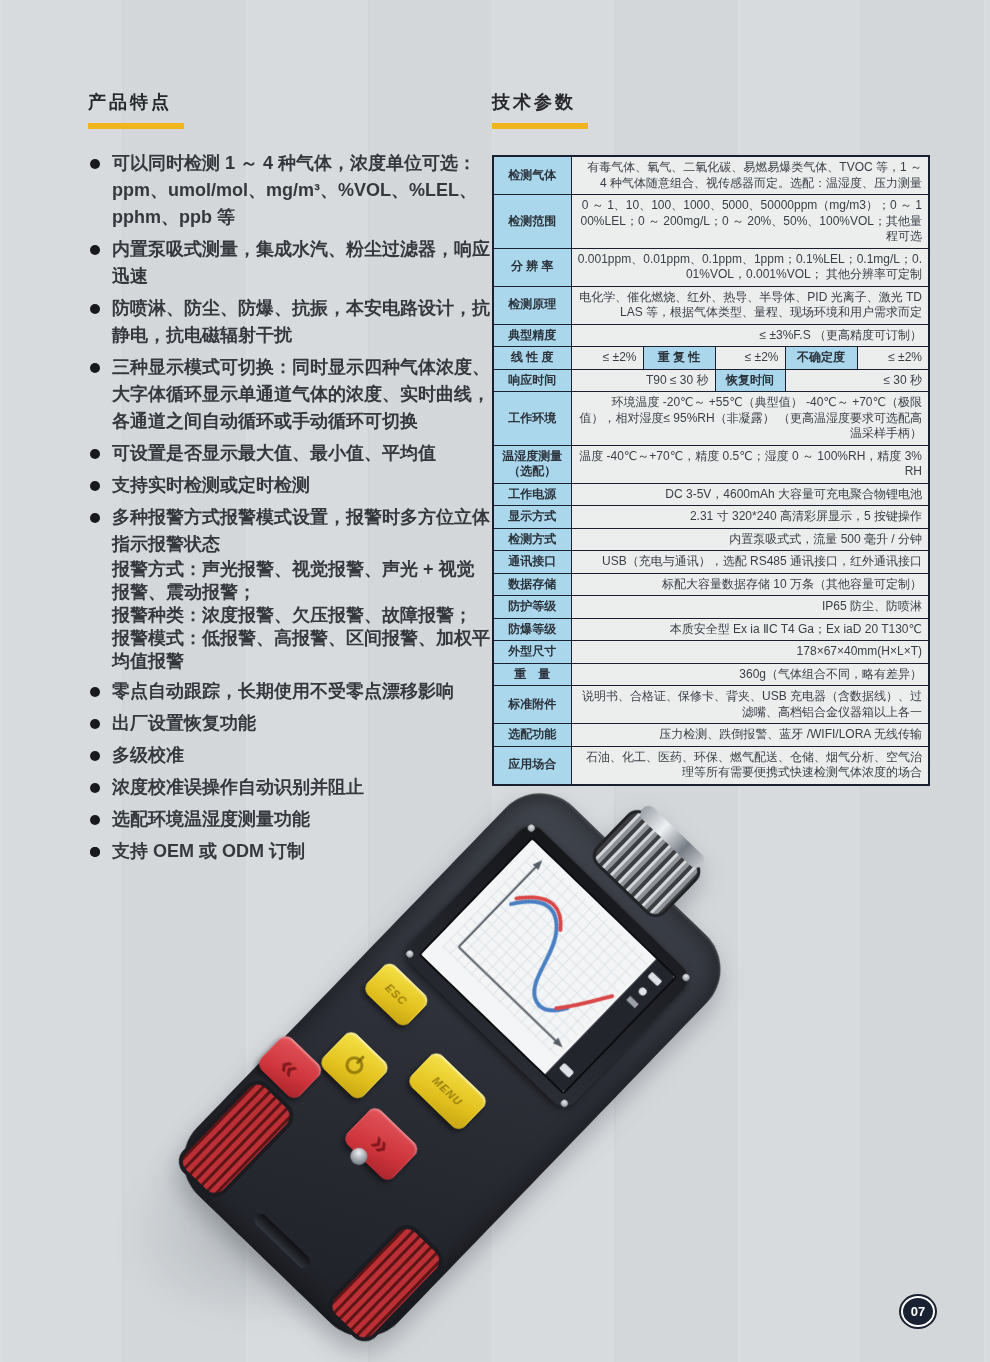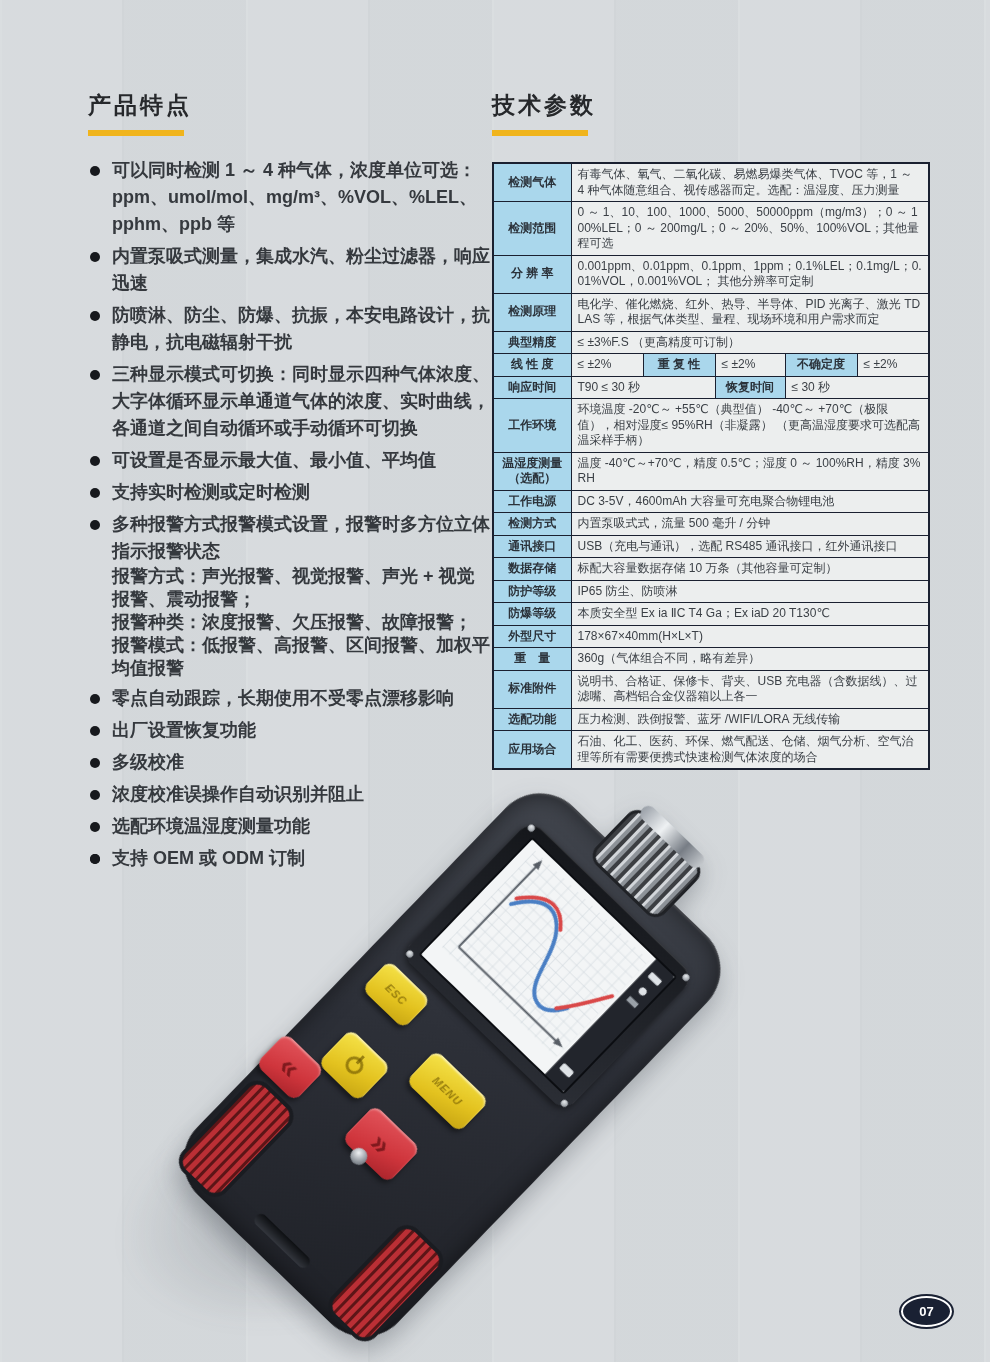--- a/index.html
+++ b/index.html
@@ -9,36 +9,36 @@
     --table-border:#1a2030;
   }
   *{box-sizing:border-box;}
   html,body{margin:0;padding:0;}
   body{font-family:"Liberation Sans","DejaVu Sans",sans-serif;}
   .page{position:relative;width:990px;height:1362px;background:var(--page-bg);overflow:hidden;}
   .page::before{content:"";position:absolute;inset:0;pointer-events:none;
     background:repeating-linear-gradient(90deg,rgba(255,255,255,0.10) 0 2px,rgba(255,255,255,0.04) 2px 122px,rgba(0,0,0,0.025) 122px 124px,rgba(0,0,0,0.012) 124px 246px);}
 
   
-  .sec-title{font-size:23px;font-weight:bold;color:#26282b;letter-spacing:3px;}
+  .sec-title{font-size:18px;font-weight:bold;color:#26282b;letter-spacing:3px;}
   .rule{width:96px;height:6px;background:var(--accent);margin-top:9px;}
 
   
   .features{position:absolute;left:88px;top:90px;width:404px;}
   .features ul{list-style:none;margin:21px 0 0 0;padding:0;}
   .features li{position:relative;padding-left:24px;margin-bottom:5px;
     font-size:18px;font-weight:bold;color:#35393e;line-height:27px;}
   .features .dot{position:absolute;left:2px;top:8.5px;width:10px;height:10px;border-radius:50%;background:#17191d;}
   .features .sub{line-height:23px;}
 
   
   .specs{position:absolute;left:492px;top:90px;width:492px;}
   .specs table{margin-top:26px;width:436px;border-collapse:collapse;border:2.5px solid var(--table-border);table-layout:fixed;}
   .specs td{border:1.5px solid var(--table-border);background:#eceeee;color:#3a3f45;
-    font-size:12px;line-height:15.5px;padding:3px 6px;vertical-align:middle;word-break:break-all;}
+    font-size:12px;line-height:15.5px;padding:3px 6px;vertical-align:middle;word-break:break-all;text-align:right;}
   .specs td.lbl{background:var(--table-header-bg);color:#2b323a;font-weight:bold;text-align:center;
     padding:3px 8px;white-space:pre-line;word-break:keep-all;}
 
   
   .device-shadow{position:absolute;left:110px;top:1070px;width:430px;height:250px;
     background:radial-gradient(ellipse at 50% 50%,rgba(55,62,72,0.32),rgba(55,62,72,0) 70%);
     filter:blur(8px);transform:rotate(-18deg);}
   .device{position:absolute;left:312px;top:795px;width:280px;height:540px;transform:rotate(44deg);
     filter:drop-shadow(6px 10px 12px rgba(40,45,55,0.30));}
   .dev-body{position:absolute;inset:0;border-radius:48px;
@@ -75,21 +75,21 @@
   .buzzer{position:absolute;left:128px;top:392px;width:17px;height:17px;border-radius:50%;
     background:radial-gradient(circle at 35% 35%,#f0f2f4,#8c9299 60%,#565c63);}
   .grip{position:absolute;width:60px;height:122px;border-radius:16px;border:4px solid #1a1c21;
     background:repeating-linear-gradient(90deg,#5c1517 0 3px,#bb2f35 3px 8px);}
   .grip.left{left:6px;top:412px;}
   .grip.right{left:214px;top:412px;}
   .lanyard{position:absolute;left:104px;top:508px;width:72px;height:13px;border-radius:7px;
     background:linear-gradient(180deg,#0d0f12,#33363d);}
 
   
-  .page-num{position:absolute;left:901px;top:1296px;width:51px;height:31px;border-radius:50%;
+  .page-num{position:absolute;left:901px;top:1296px;width:34px;height:31px;border-radius:50%;
     background:#1a2133;border:2.5px solid #ffffff;outline:2.5px solid #1a2133;
     display:flex;align-items:center;justify-content:center;
     color:#ffffff;font-size:13px;font-weight:bold;}
 </style>
 </head>
 <body>
 
 <div class="page">
 
   <div class="features">
@@ -166,20 +166,24 @@
             <td colspan="5">环境温度 -20℃～ +55℃（典型值） -40℃～ +70℃（极限值），相对湿度≤ 95%RH（非凝露） （更高温湿度要求可选配高温采样手柄）</td>
           </tr>
           <tr>
             <td class="lbl">温湿度测量
 （选配）</td>
             <td colspan="5">温度 -40℃～+70℃，精度 0.5℃；湿度 0 ～ 100%RH，精度 3%RH</td>
           </tr>
           <tr>
             <td class="lbl">工作电源</td>
             <td colspan="5">DC 3-5V，4600mAh 大容量可充电聚合物锂电池</td>
+          </tr>
+          <tr>
+            <td class="lbl">显示方式</td>
+            <td colspan="5">2.31 寸 320*240 高清彩屏显示，5 按键操作</td>
           </tr>
           <tr>
             <td class="lbl">检测方式</td>
             <td colspan="5">内置泵吸式式，流量 500 毫升 / 分钟</td>
           </tr>
           <tr>
             <td class="lbl">通讯接口</td>
             <td colspan="5">USB（充电与通讯），选配 RS485 通讯接口，红外通讯接口</td>
           </tr>
           <tr>

